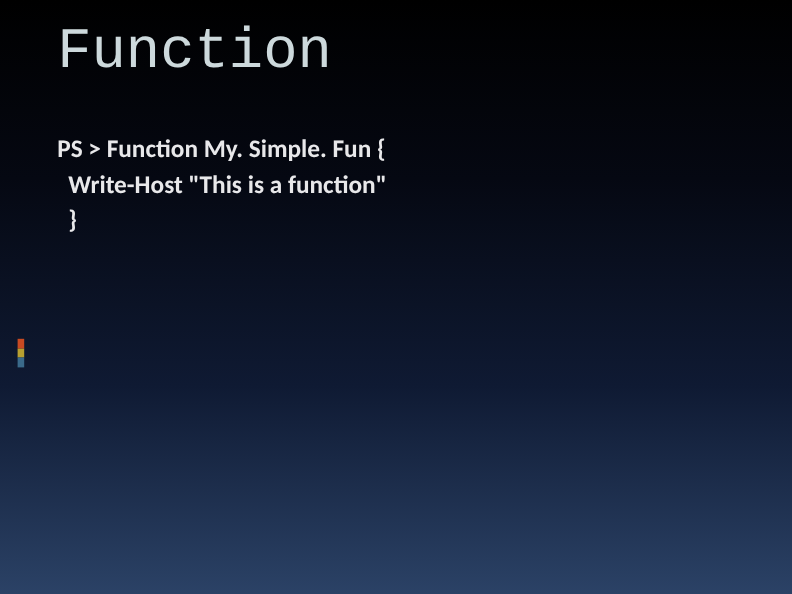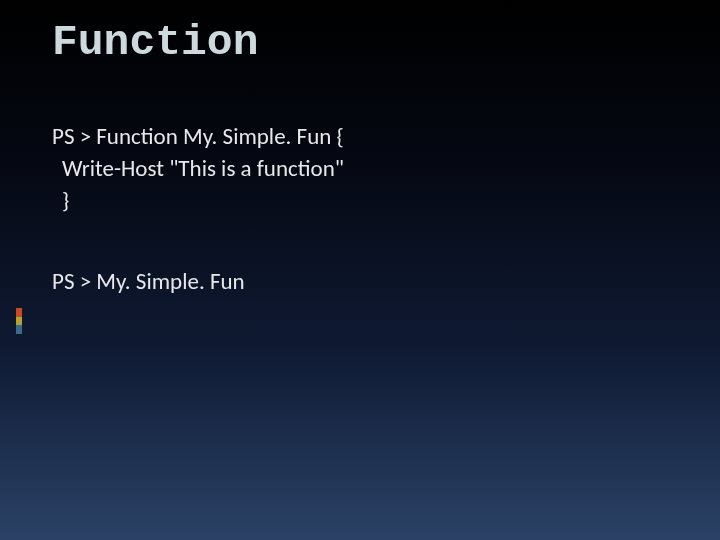--- a/index.html
+++ b/index.html
@@ -13,22 +13,22 @@
       background: linear-gradient(to bottom, #000000 0%, #050812 30%, #0f1a33 65%, #2b4266 100%);
       font-family: "Segoe UI", "Calibri", sans-serif;
       position: relative;
       overflow: hidden;
     }
     .title {
       position: absolute;
       left: 52px;
       top: 18px;
       font-family: "Consolas", "Courier New", monospace;
-      font-size: 43px;
-      font-weight: 700;
+      font-size: 52px;
+      font-weight: 400;
       color: #cdd9dc;
       letter-spacing: 0px;
     }
     .accent-stripe {
       position: absolute;
       left: 16px;
       top: 308px;
       width: 6px;
       height: 26px;
       display: flex;
@@ -44,20 +44,21 @@
       position: absolute;
       left: 52px;
       top: 120px;
       color: #e8e8ea;
       font-size: 23px;
       line-height: 1.4;
       font-weight: 400;
     }
     .codeblock {
       margin-bottom: 48px;
+      font-weight: bold;
     }
     .line {
       white-space: pre;
     }
     .indent {
       padding-left: 10px;
     }
   </style>
 </head>
 <body>
@@ -70,15 +71,14 @@
   <div class="stripe-seg stripe-c"></div>
 </div>
 
 <div class="content">
   <div class="codeblock">
     <div class="line">PS &gt; Function My. Simple. Fun {</div>
     <div class="line indent">Write-Host "This is a function"</div>
     <div class="line indent">}</div>
   </div>
   <div class="outputblock">
-    <div class="line">PS &gt; My. Simple. Fun</div>
   </div>
 </div>
 
 </body></html>

